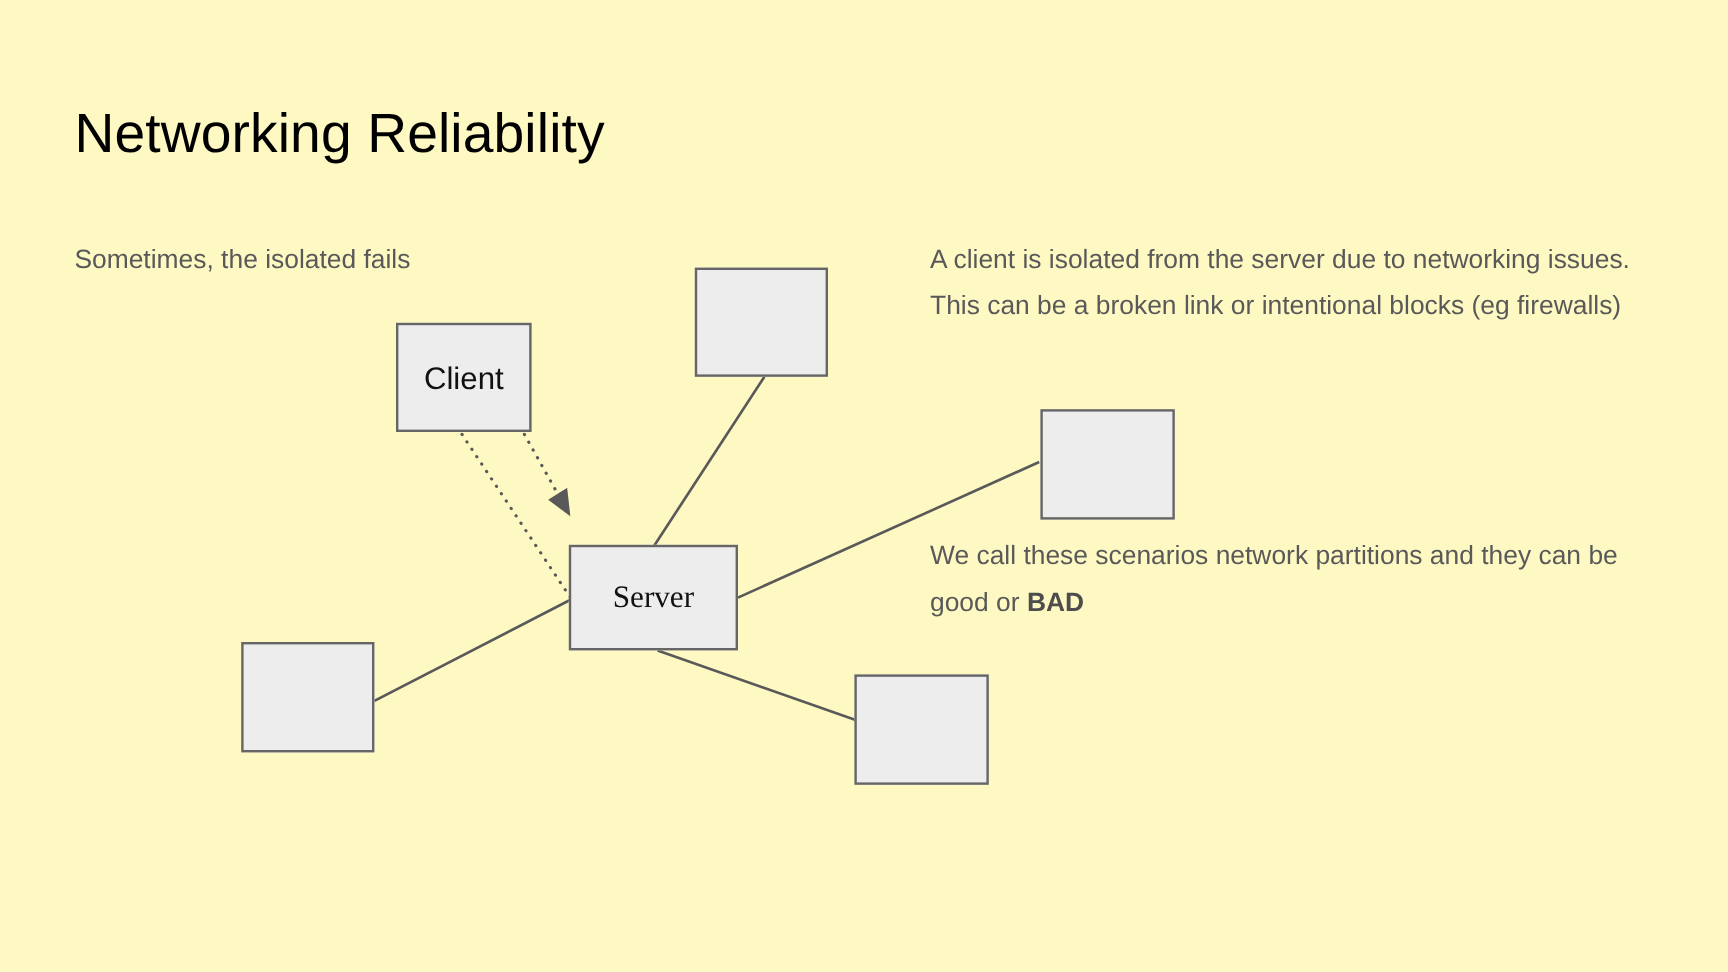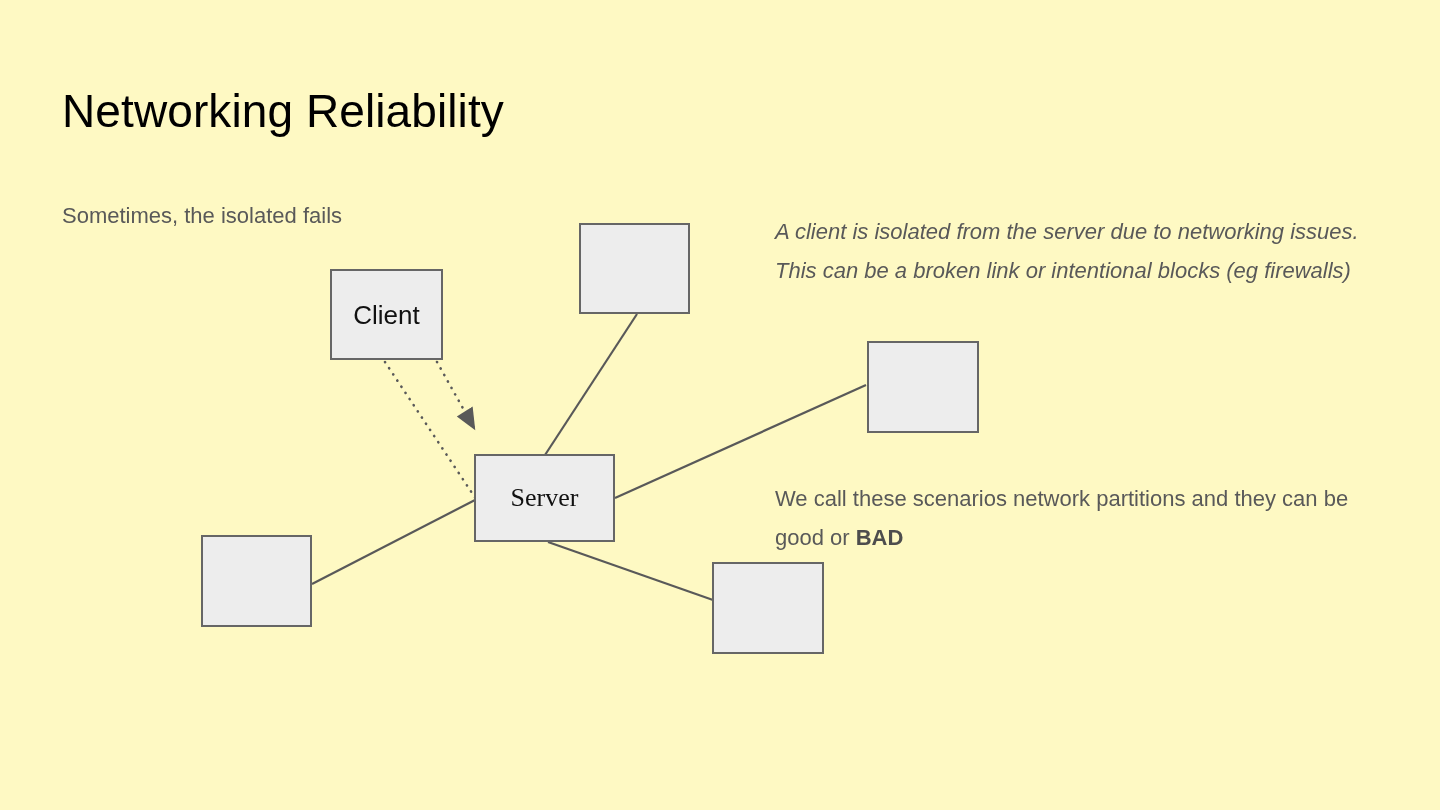--- a/index.html
+++ b/index.html
@@ -39,27 +39,26 @@
     color: #595959;
     line-height: 39px;
   }
   #left-caption {
     left: 62px;
     top: 196px;
     white-space: nowrap;
   }
   #right-paragraph-1 {
     left: 775px;
-    top: 212px;
+    top: 196px;
     width: 600px;
-    font-style: italic;
   }
   #right-paragraph-2 {
     left: 775px;
-    top: 479px;
+    top: 443px;
     width: 600px;
   }
   .bold-word {
     font-weight: bold;
     color: #4d4d4d;
   }
 
   
   #diagram-svg {
     position: absolute;

